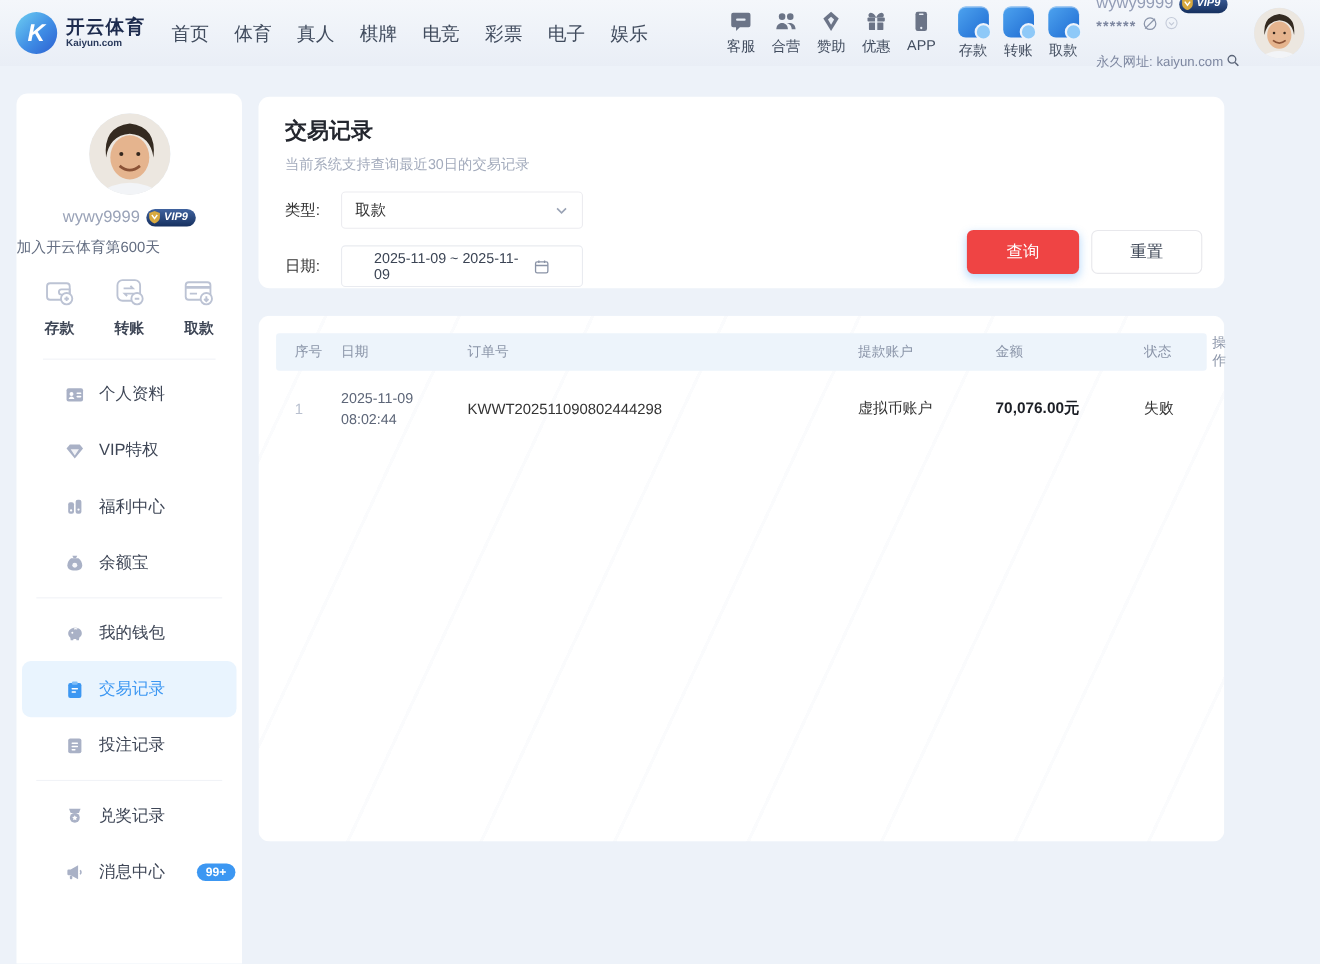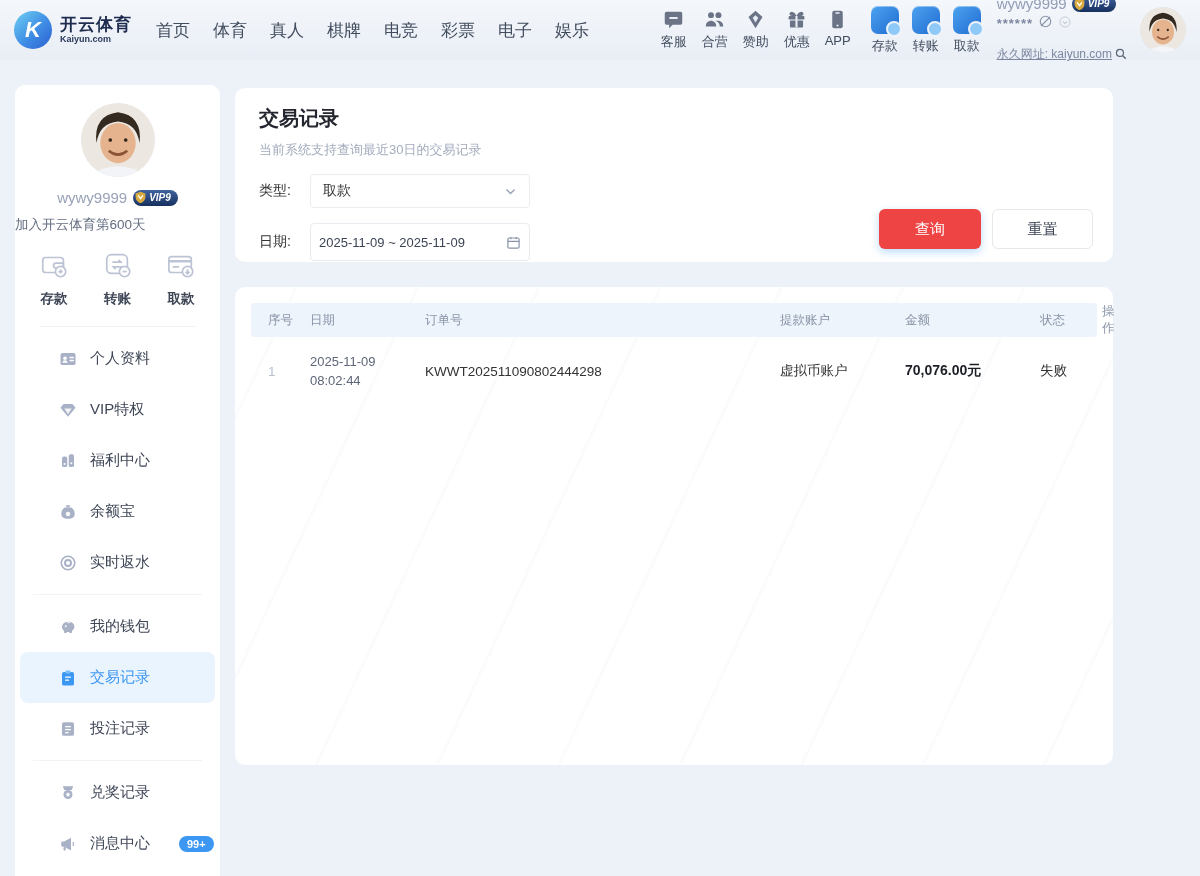--- a/index.html
+++ b/index.html
@@ -27,21 +27,21 @@
   .blue-sq { width:28px; height:28px; border-radius:7px; position:relative;
     background:linear-gradient(135deg,#4da3ef,#1f6bd2);
     box-shadow:inset 0 1px 0 rgba(255,255,255,.4); }
   .blue-sq::after { content:""; position:absolute; right:-3px; bottom:-3px; width:12px; height:12px;
     border-radius:50%; background:#8ec9f8; border:2px solid #eef3fa; }
   .user-block { margin-left:16px; line-height:1.25; }
   .ub-r1 { display:flex; align-items:center; gap:5px; }
   .ub-name { font-size:15px; color:#939db6; }
   .ub-r2 { display:flex; align-items:center; gap:5px; margin-top:1px; }
   .ub-mask { font-size:13px; color:#7d87a0; letter-spacing:1px; font-weight:bold; }
-  .ub-r3 { display:flex; align-items:flex-start; gap:2px; font-size:12px; color:#7d87a0; margin-top:13px;text-decoration:underline; }
+  .ub-r3 { display:flex; align-items:center; gap:2px; font-size:12px; color:#7d87a0; margin-top:13px; }
   .avatar-top { width:46px; height:46px; border-radius:50%; margin-left:12px; overflow:hidden;
     background:#dfe6ef; flex:none; cursor:pointer; }
 
   .vip-pill { display:inline-flex; align-items:center; height:16px; border-radius:9px;
     background:linear-gradient(180deg,#40639f,#16305f); color:#fff;
     font-size:10px; font-weight:bold; font-style:italic; padding:0 7px 0 1px; gap:2px; }
 
   
   .sidebar { position:absolute; left:15px; top:85px; width:205px; height:791px;
     background:#fff; border-radius:10px 10px 0 0; padding-top:18px; }
@@ -71,21 +71,21 @@
     background-image:repeating-linear-gradient(115deg, transparent 0 54px,
       rgba(150,170,205,0.045) 54px 57px, transparent 57px 110px); }
   .page-title { font-size:20px; font-weight:bold; color:#23262e; }
   .subtitle { font-size:13px; color:#a3abbc; margin-top:9px; }
   .filter-row { display:flex; align-items:center; margin-top:15px; position:relative; }
   .flabel { width:51px; font-size:14px; color:#333; flex:none; }
   .sel { width:220px; height:34px; border:1px solid #ececf0; border-radius:4px;
     display:flex; align-items:center; justify-content:space-between; padding:0 12px;
     font-size:14px; color:#333; cursor:pointer; background:#fff; }
   .date-input { width:220px; height:38px; border:1px solid #e9ebf0; border-radius:4px;
-    display:flex; align-items:center; justify-content:space-between; padding:0 8px;
+    display:flex; align-items:center; justify-content:space-between; padding:0 29px;
     font-size:13px; color:#3b4454; cursor:pointer; background:#fff; }
   .qd-group { display:flex; margin-left:10px; height:40px; border:1px solid #f0f2f7;
     border-radius:6px; background:#fff; }
   .qd { width:57px; display:flex; align-items:center; justify-content:center;
     font-size:14px; color:#3b4454; border-right:1px solid #f0f2f7; cursor:pointer; }
   .qd:last-child { border-right:none; }
   .qd.active { border:1px solid #a8d3f9; border-radius:6px; color:#3a97f2;
     margin:-1px -1px -1px -1px; width:59px; background:#fdfeff; }
   .btn { position:absolute; top:121px; height:40px; border-radius:6px; font-size:15px;
     display:flex; align-items:center; justify-content:center; cursor:pointer; }
@@ -332,27 +332,20 @@
       <span>福利中心</span>
     </div>
     <div class="menu-item">
       <svg width="18" height="18" viewBox="0 0 24 24" fill="#a9b1c6">
           <path d="M9 3h6l-1.5 3h-3z"></path>
           <path d="M7.5 6h9c3 2.5 4.5 5.5 4.5 8.5 0 4-3 6.5-9 6.5s-9-2.5-9-6.5C3 11.5 4.5 8.5 7.5 6z"></path>
           <circle cx="12" cy="14.5" r="3" fill="#fff" opacity=".9"></circle>
         </svg>
       <span>余额宝</span>
     </div>
-    <div class="menu-item">
-      <svg width="18" height="18" viewBox="0 0 24 24" fill="none" stroke="#a9b1c6" stroke-width="2.2">
-          <circle cx="12" cy="12" r="9"></circle>
-          <circle cx="12" cy="12" r="4" stroke-width="2.6"></circle>
-        </svg>
-      <span>实时返水</span>
-    </div>
 
     <div class="side-div"></div>
 
     <div class="menu-item">
       <svg width="18" height="18" viewBox="0 0 24 24" fill="#a9b1c6">
           <path d="M4 12c0-4 3.5-7 8.5-7 4.5 0 8 2.7 8 6.5 0 2.4-1.2 4.2-3 5.3L17 20h-3l-.3-1.5h-3.2L10 20H7l-.4-3C5 15.8 4 14 4 12z"></path>
           <circle cx="9" cy="11" r="1.2" fill="#fff"></circle>
           <path d="M11 6.5q2-1 4 0" stroke="#fff" stroke-width="1.4" fill="none"></path>
         </svg>
       <span>我的钱包</span>

